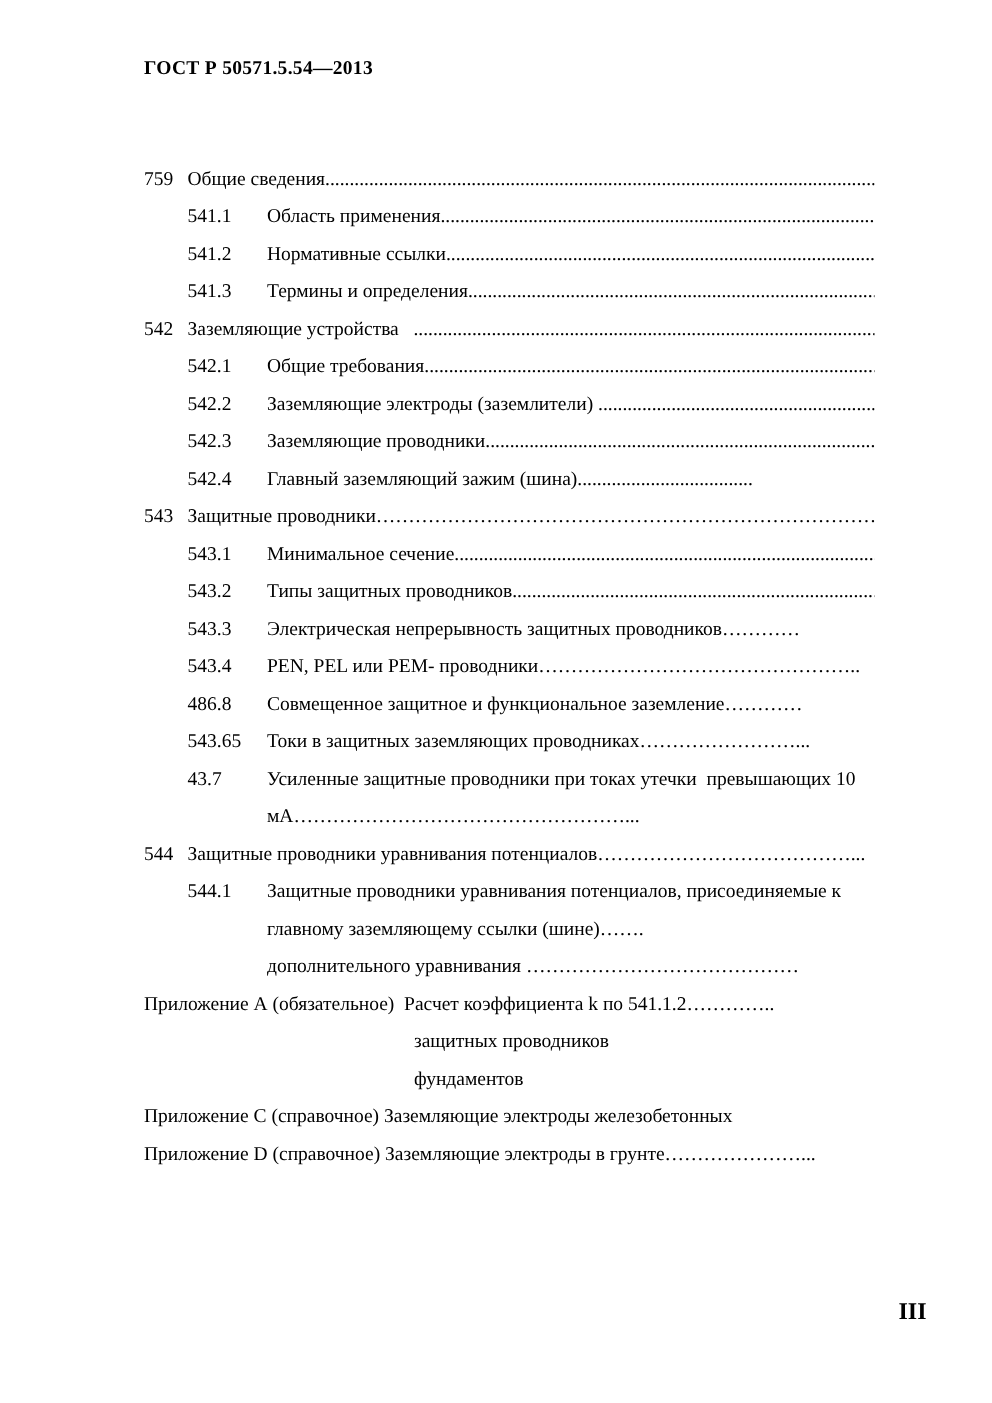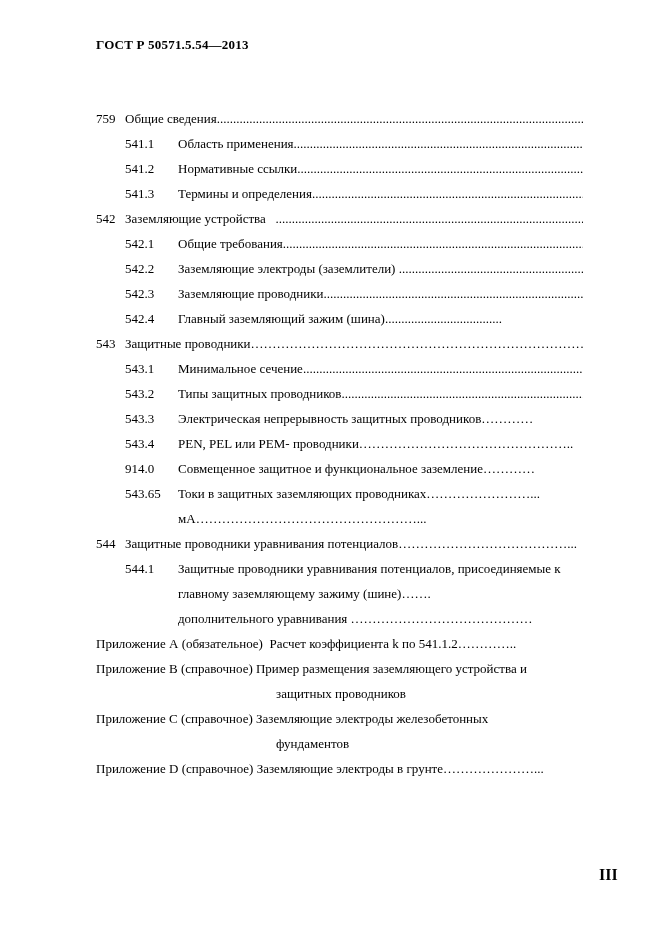--- a/index.html
+++ b/index.html
@@ -91,48 +91,48 @@
       <div class="entry l2">
         <div class="line line1"><span class="num">543.2</span><span class="txt">Типы защитных проводников</span><span class="ldr">..............................................................................................................................</span></div>
       </div>
       <div class="entry l2">
         <div class="line line1"><span class="num">543.3</span><span class="txt">Электрическая непрерывность защитных проводников</span><span class="ldr">…………</span></div>
       </div>
       <div class="entry l2">
         <div class="line line1"><span class="num">543.4</span><span class="txt">PEN, PEL или PEM- проводники</span><span class="ldr">…………………………………………..</span></div>
       </div>
       <div class="entry l2">
-        <div class="line line1"><span class="num">914.0</span><span class="txt">Совмещенное защитное и функциональное заземление</span><span class="ldr">…………</span></div>
+        <div class="line line1"><span class="num">486.8</span><span class="txt">Совмещенное защитное и функциональное заземление</span><span class="ldr">…………</span></div>
       </div>
       <div class="entry l2">
         <div class="line line1"><span class="num">543.65</span><span class="txt">Токи в защитных заземляющих проводниках</span><span class="ldr">……………………...</span></div>
       </div>
       <div class="entry l2">
+        <div class="line line1"><span class="num">43.7</span><span class="txt">Усиленные защитные проводники при токах утечки  превышающих 10</span></div>
         <div class="line line2"><span class="txt">мА</span><span class="ldr">……………………………………………...</span></div>
       </div>
       <div class="entry l1">
         <div class="line line1"><span class="num">544</span><span class="txt">Защитные проводники уравнивания потенциалов</span><span class="ldr">…………………………………...</span></div>
       </div>
       <div class="entry l2">
         <div class="line line1"><span class="num">544.1</span><span class="txt">Защитные проводники уравнивания потенциалов, присоединяемые к</span></div>
-        <div class="line line2"><span class="txt">главному заземляющему зажиму (шине)</span><span class="ldr">…….</span></div>
+        <div class="line line2"><span class="txt">главному заземляющему ссылки (шине)</span><span class="ldr">…….</span></div>
       </div>
       <div class="entry l2">
         <div class="line line2"><span class="txt">дополнительного уравнивания </span><span class="ldr">……………………………………</span></div>
       </div>
       <div class="entry app">
         <div class="line line1"><span class="txt">Приложение А (обязательное)  Расчет коэффициента k по 541.1.2</span><span class="ldr">…………..</span></div>
       </div>
       <div class="entry app">
-        <div class="line line1"><span class="txt">Приложение В (справочное) Пример размещения заземляющего устройства и</span></div>
         <div class="line line2"><span class="txt">защитных проводников</span></div>
       </div>
       <div class="entry app">
+        <div class="line line2"><span class="txt">фундаментов</span></div>
         <div class="line line1"><span class="txt">Приложение С (справочное) Заземляющие электроды железобетонных</span></div>
-        <div class="line line2"><span class="txt">фундаментов</span></div>
       </div>
       <div class="entry app">
         <div class="line line1"><span class="txt">Приложение D (справочное) Заземляющие электроды в грунте</span><span class="ldr">…………………...</span></div>
       </div>
     </div>
 
   <div class="page-number">III</div>
 </div>
 
 </body></html>

